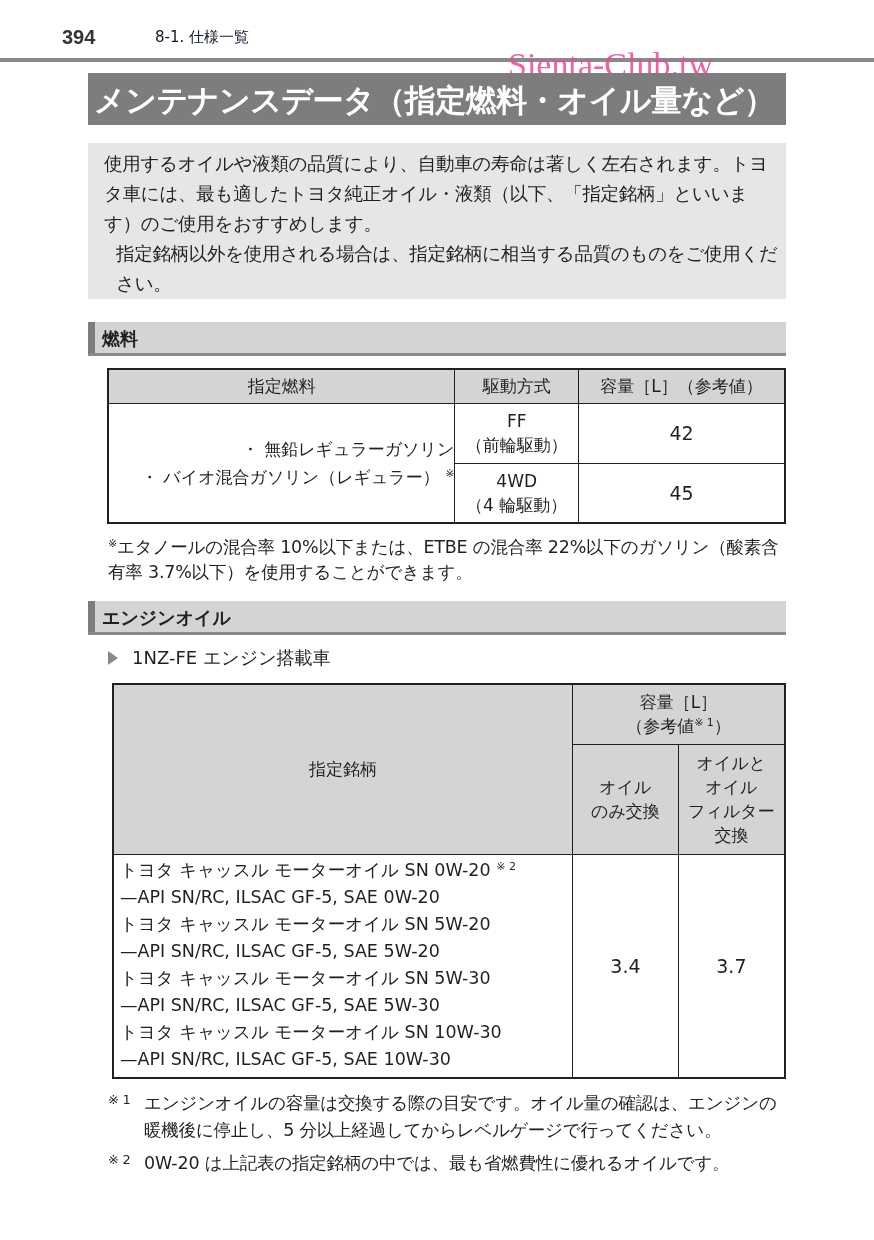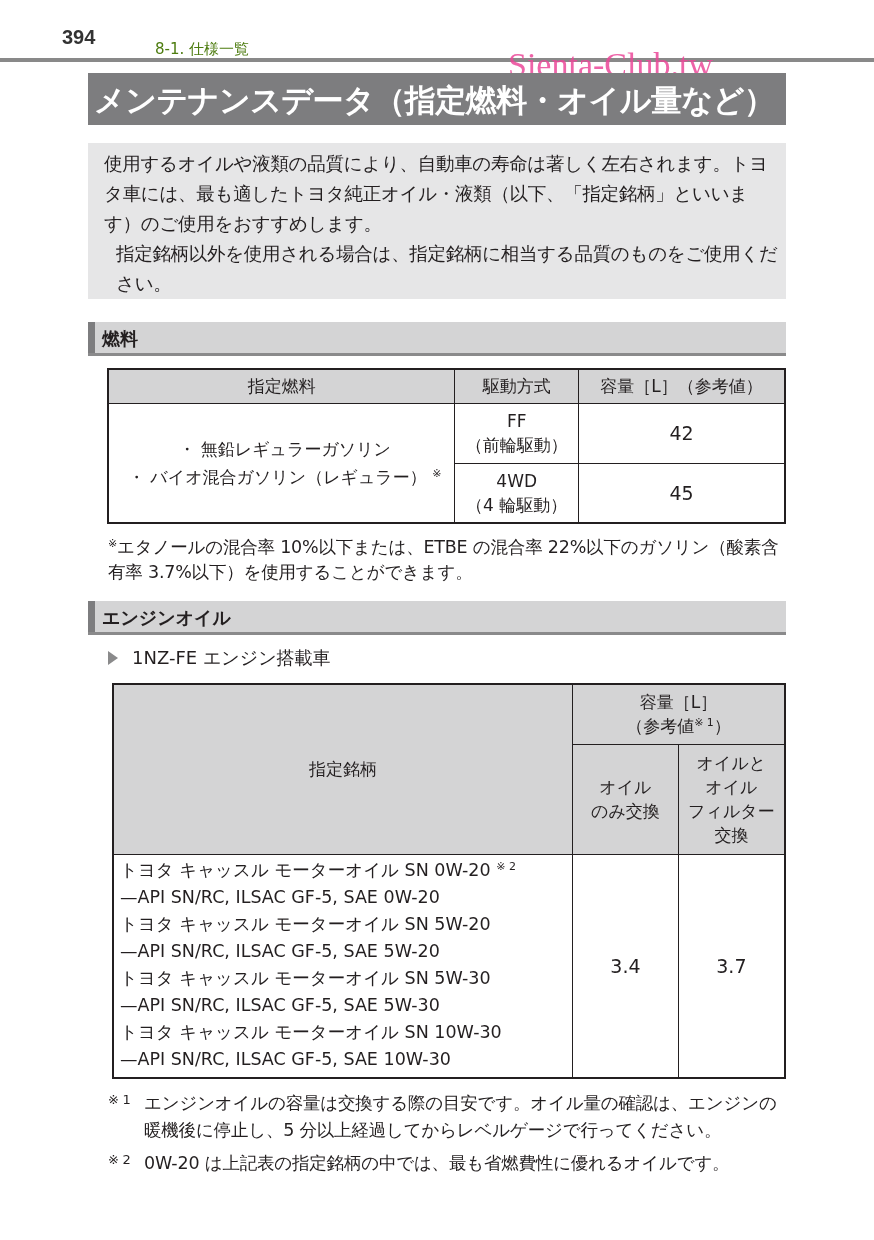--- a/index.html
+++ b/index.html
@@ -2,36 +2,36 @@
 <html><head>
   <meta charset="utf-8">
   <style>
     html, body { margin: 0; padding: 0; }
     body {
       width: 874px; height: 1240px; background: #ffffff; position: relative; overflow: hidden;
       font-family: "DejaVu Sans", "Liberation Sans", sans-serif; color: #231f20;
     }
     .page-header { position: absolute; left: 0; top: 0; width: 779px; height: 64px; padding-left: 17px; }
     .page-num { position: absolute; left: 62px; top: 26px; font-size: 20px; font-weight: bold; color: #333; font-family: "Liberation Sans", sans-serif; }
-    .section-crumb { position: absolute; left: 155px; top: 40px; font-size: 15px; color: #4d7c0f; }
+    .section-crumb { position: absolute; left: 155px; top: 28px; font-size: 15px; color: #0f172a; }
     .top-rule { position: absolute; left: 0; top: 58px; width: 874px; height: 4px; background: #898989; }
     .watermark { position: absolute; left: 508px; top: 46px; font-family: "Liberation Serif", serif; font-size: 34px; color: #ec4899; opacity: 0.85; letter-spacing: 0px; }
     .title-bar { position: absolute; left: 88px; top: 73px; width: 698px; height: 52px; background: #7d7d7f; }
     .title-text { position: absolute; left: 6px; top: 7px; font-size: 31px; font-weight: bold; color: #ffffff; white-space: nowrap; letter-spacing: -0.5px; }
     .intro-box { position: absolute; left: 88px; top: 143px; width: 698px; height: 156px; background: #e6e6e7; }
     .intro-p1 { position: absolute; left: 16px; top: 6px; width: 676px; font-size: 18.5px; line-height: 30px; letter-spacing: -0.3px; }
     .intro-p2 { position: absolute; left: 28px; top: 96px; width: 664px; font-size: 18.5px; line-height: 30px; letter-spacing: -0.3px; }
     .sec-head { position: absolute; left: 88px; width: 698px; height: 34px; background: #d4d4d5; border-bottom: 3px solid #8a8a8b; box-sizing: border-box; }
     .sec-head .bar { position: absolute; left: 0; top: 0; width: 7px; height: 31px; background: #7d7d7f; }
     .sec-head .label { position: absolute; left: 14px; top: 5px; font-size: 18px; font-weight: bold; color: #231f20; }
     table { border-collapse: collapse; position: absolute; font-size: 17px; color: #231f20; }
     td, th { border: 1.5px solid #231f20; font-weight: normal; text-align: center; vertical-align: middle; padding: 0; line-height: 24px; }
     th { background: #d4d4d5; }
     .fuel-table { left: 107px; top: 368px; width: 679px; border: 2px solid #231f20; }
-    .fuel-table td.left { text-align: center; padding-left: 6px; line-height: 28px; }
+    .fuel-table td.left { text-align: right; padding-left: 6px; line-height: 28px; }
     .note { position: absolute; font-size: 17.5px; line-height: 25px; letter-spacing: -0.2px; }
     .sub-head { position: absolute; left: 108px; top: 646px; font-size: 18px; }
     .tri { display: inline-block; width: 0; height: 0; border-top: 7px solid transparent; border-bottom: 7px solid transparent; border-left: 10px solid #8a8a8b; margin-right: 14px; vertical-align: -1px; }
     .oil-table { left: 112px; top: 683px; width: 674px; border: 2px solid #231f20; }
     .oil-table td.brands { text-align: left; padding: 2px 4px 4px 6px; line-height: 27px; font-size: 17.5px; }
     sup { font-size: 11px; vertical-align: 6px; line-height: 0; }
     .fn { position: absolute; left: 108px; font-size: 17.5px; line-height: 27px; letter-spacing: -0.2px; }
     .fn .mark { position: absolute; left: 0; top: -4px; font-size: 13px; }
   </style>
 </head>

